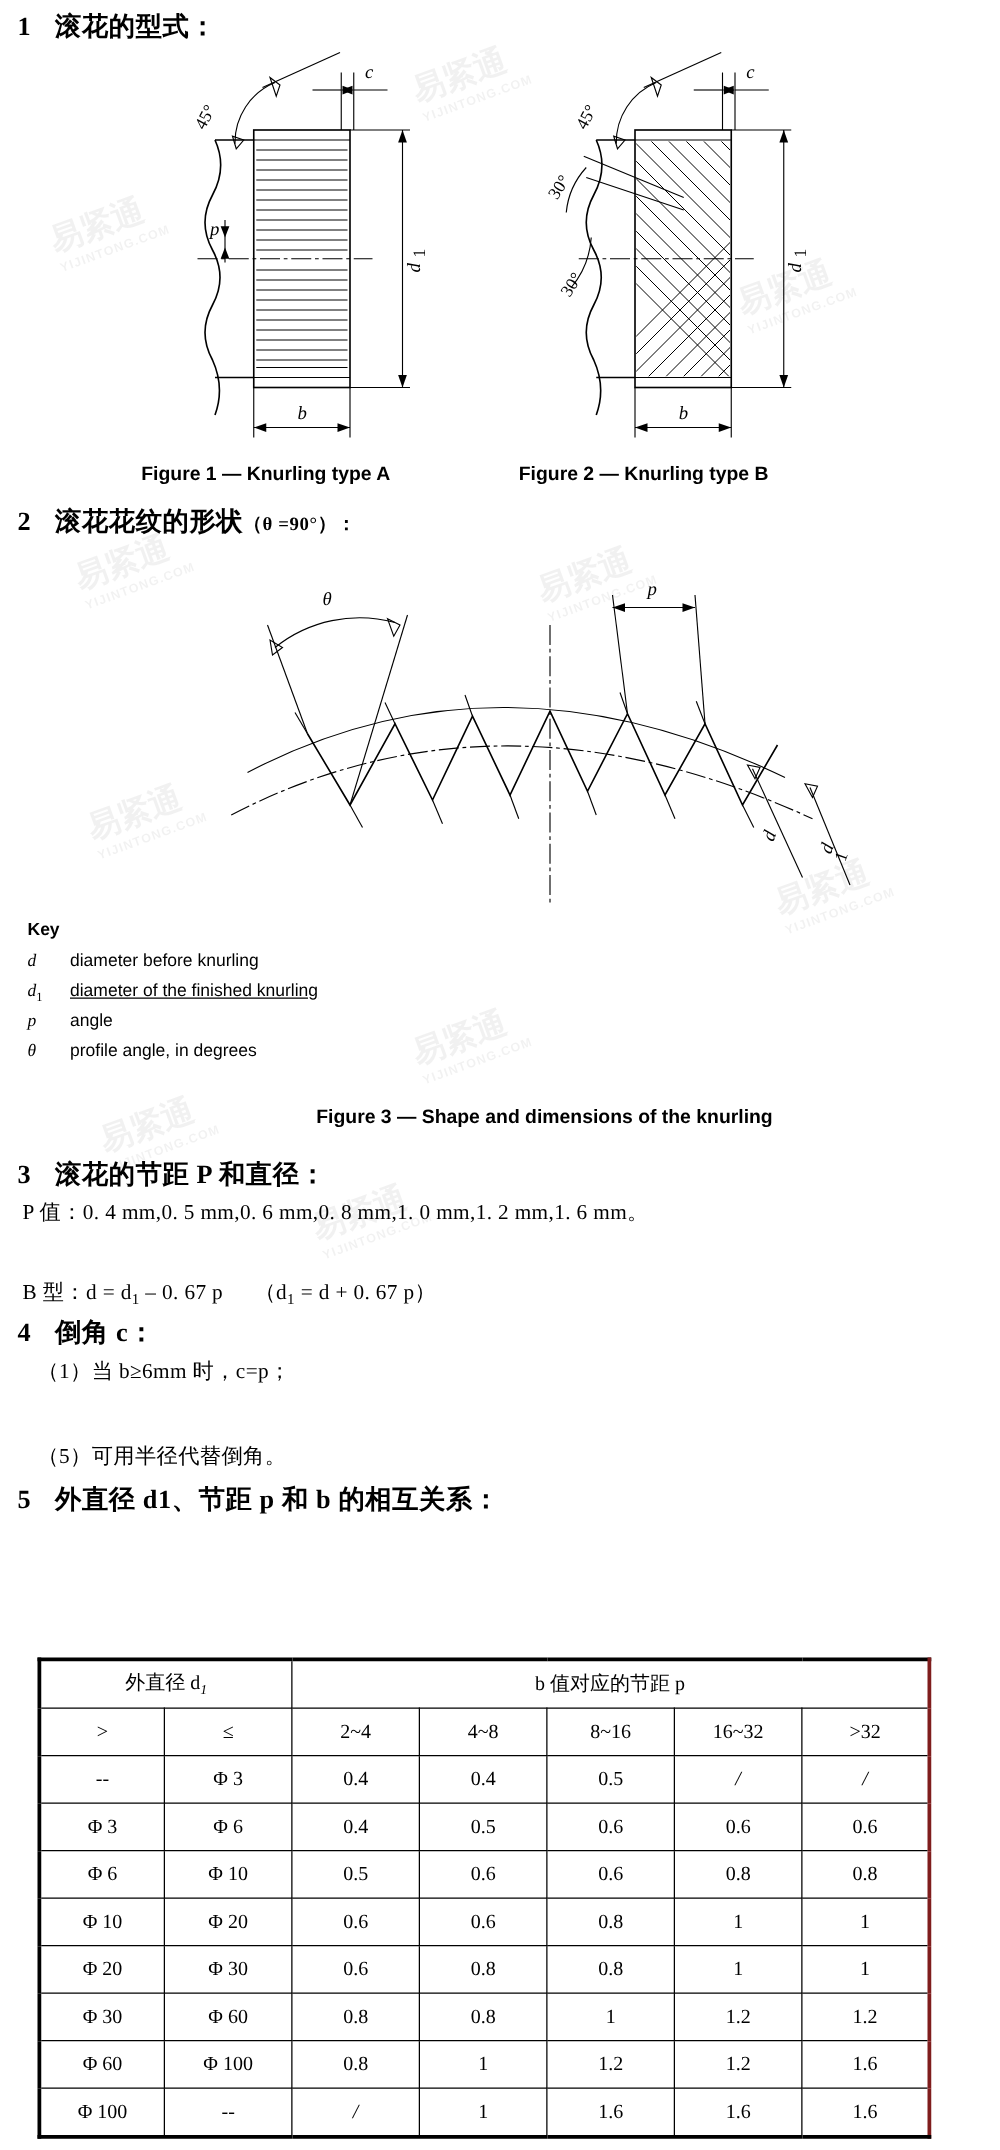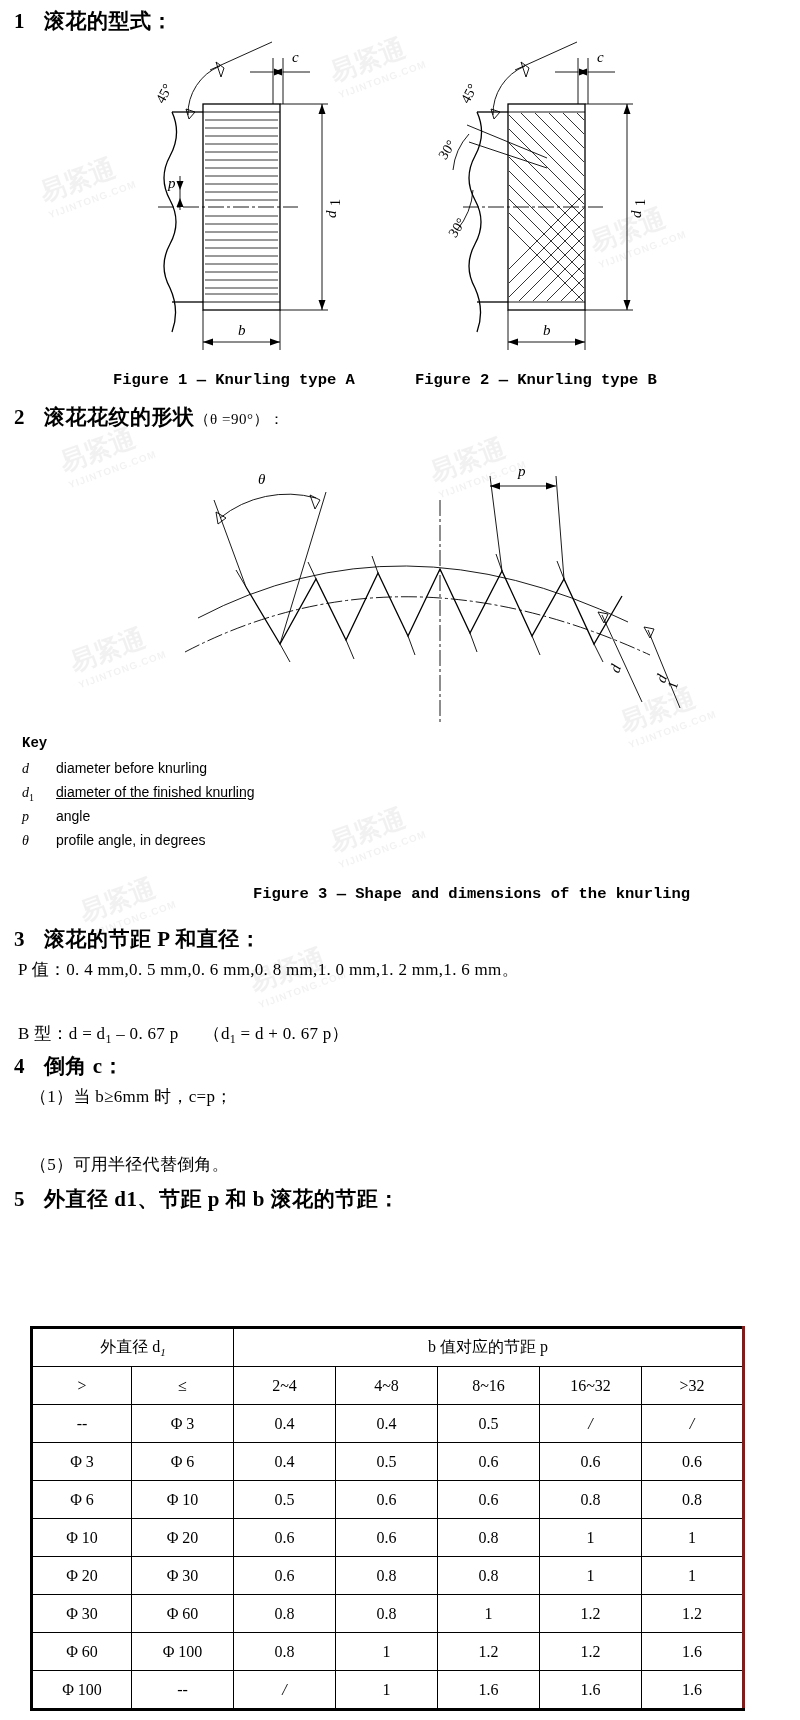--- a/index.html
+++ b/index.html
@@ -29,49 +29,49 @@
     font-size: 21px;
     letter-spacing: 0.5px;
     white-space: nowrap;
   }
   .sec-num {
     display: inline-block;
     width: 30px;
   }
   .sec-sub {
     font-size: 15px;
-    font-weight: normal;
+    font-weight: bold;
   }
 
   
   .body-line {
     position: absolute;
     font-family: Liberation Serif, serif;
     font-size: 17px;
     white-space: nowrap;
     letter-spacing: 0.3px;
   }
   .body-line .sub {
     font-size: 12px;
     vertical-align: sub;
   }
 
   
   .fig-caption {
     position: absolute;
-    font-family: Liberation Mono, monospace;
+    font-family: Liberation Sans, sans-serif;
     font-weight: bold;
     font-size: 15.5px;
     white-space: nowrap;
   }
 
   
   .key-title {
     position: absolute;
-    font-family: Liberation Mono, monospace;
+    font-family: Liberation Sans, sans-serif;
     font-weight: bold;
     font-size: 14px;
   }
   .key-row {
     position: absolute;
     font-family: "Liberation Sans", sans-serif;
     font-size: 14px;
     white-space: nowrap;
   }
   .key-sym {
@@ -417,21 +417,21 @@
     <span>（d</span><span class="sub">1</span><span> = d + 0. 67 p）</span>
   </div>
 
   <div class="sec-head" style="left:14px; top:1052px;">
     <span class="sec-num">4</span><span>倒角 c：</span>
   </div>
   <div class="body-line" style="left:30px; top:1085px;">（1）当 b≥6mm 时，c=p；</div>
   <div class="body-line" style="left:30px; top:1153px;">（5）可用半径代替倒角。</div>
 
   <div class="sec-head" style="left:14px; top:1185px;">
-    <span class="sec-num">5</span><span>外直径 d1、节距 p 和 b 滚花的节距：</span>
+    <span class="sec-num">5</span><span>外直径 d1、节距 p 和 b 的相互关系：</span>
   </div>
 
   <div class="tbl-wrap">
     <table class="spec">
       <colgroup>
         <col style="width:100px">
           <col style="width:102px">
         <col style="width:102px">
           <col style="width:102px">
         <col style="width:102px">

